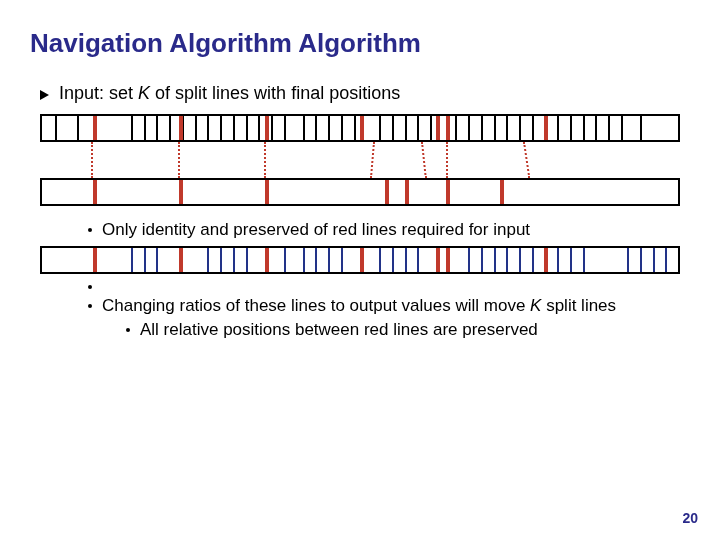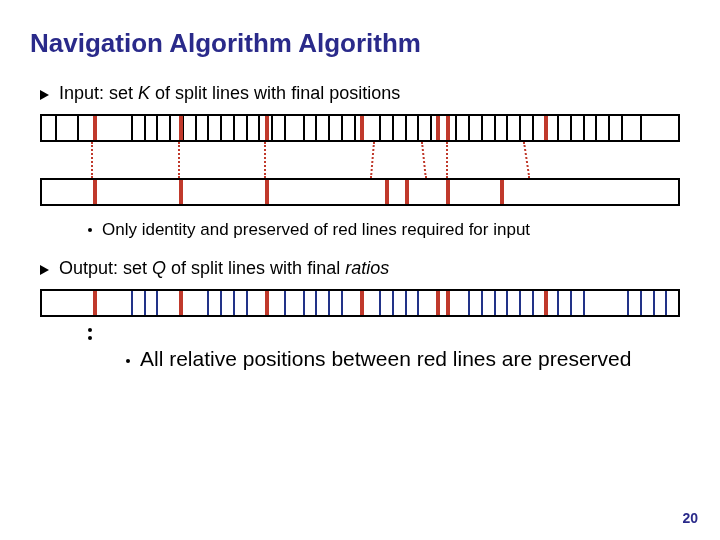--- a/index.html
+++ b/index.html
@@ -54,21 +54,21 @@
     border-radius: 50%;
     background: #000;
     margin-right: 10px;
     position: relative;
     top: -3px;
     flex: 0 0 auto;
   }
   .bullet-lvl3 {
     display: flex;
     align-items: baseline;
-    font-size: 21px;
+    font-size: 17px;
     margin: 4px 0 4px 96px;
   }
   .bullet-lvl3 .dot {
     display: inline-block;
     width: 4px; height: 4px;
     border-radius: 50%;
     background: #000;
     margin-right: 10px;
     position: relative;
     top: -3px;
@@ -189,26 +189,20 @@
         <div class="tick red" style="left: 63.5%;"></div>
         <div class="tick red" style="left: 72%;"></div>
       </div>
   </div>
 
   <div class="bullet-lvl2">
     <span class="dot"></span>
     <span>Only identity and preserved of red lines required for input</span>
   </div>
 
-  <div class="bullet-lvl1" style="margin-top:18px">
-    <span class="marker"></span>
-    <span>
-      <span>Output: set </span><span class="em">Q</span><span> of split lines with final </span><span class="em">ratios</span>
-    </span>
-  </div>
 
   <div class="diagram">
     <div class="bar" id="bar-out">
         <div class="tick blue" style="left: 14%;"></div>
         <div class="tick blue" style="left: 16%;"></div>
         <div class="tick blue" style="left: 18%;"></div>
         <div class="tick blue" style="left: 26%;"></div>
         <div class="tick blue" style="left: 28%;"></div>
         <div class="tick blue" style="left: 30%;"></div>
         <div class="tick blue" style="left: 32%;"></div>
@@ -242,20 +236,23 @@
         <div class="tick red" style="left: 63.5%;"></div>
         <div class="tick red" style="left: 79%;"></div>
       </div>
   </div>
 
   <div class="bullet-lvl2">
     <span class="dot"></span>
   </div>
   <div class="bullet-lvl2">
     <span class="dot"></span>
+    <span>
+      <span>Changing ratios of these lines to output values will move </span><span class="em">K</span><span> split lines</span>
+    </span>
   </div>
   <div class="bullet-lvl3">
     <span class="dot"></span>
     <span>All relative positions between red lines are preserved</span>
   </div>
 
   <div class="pagenum">20</div>
 </div>
 
 </body></html>

